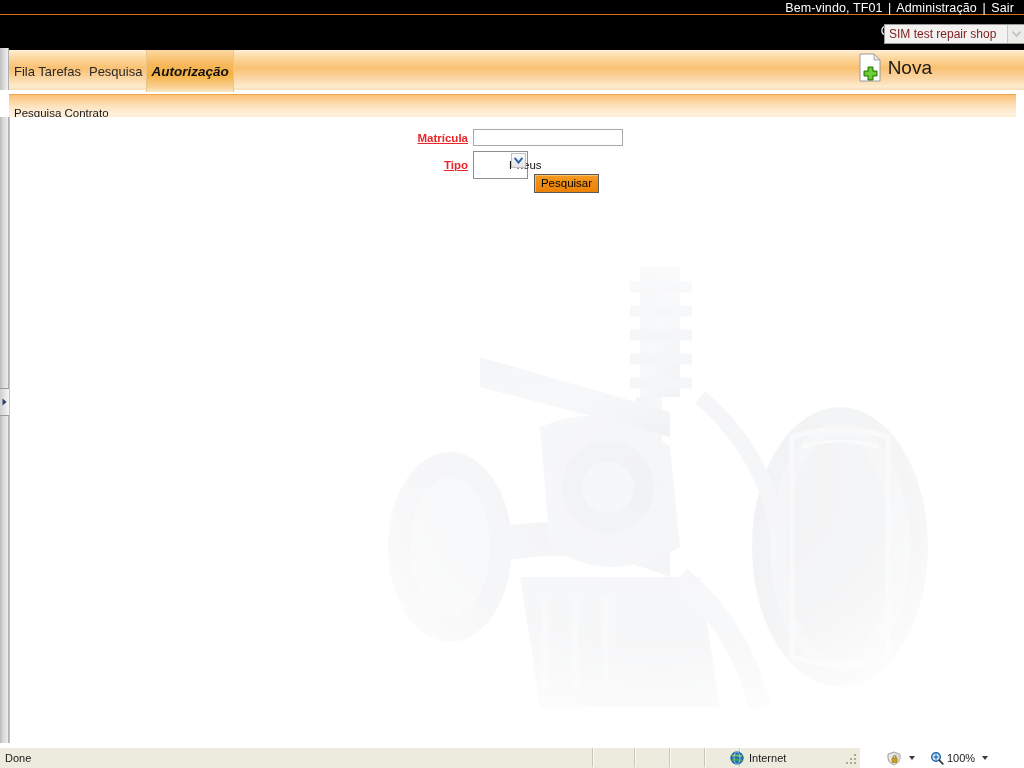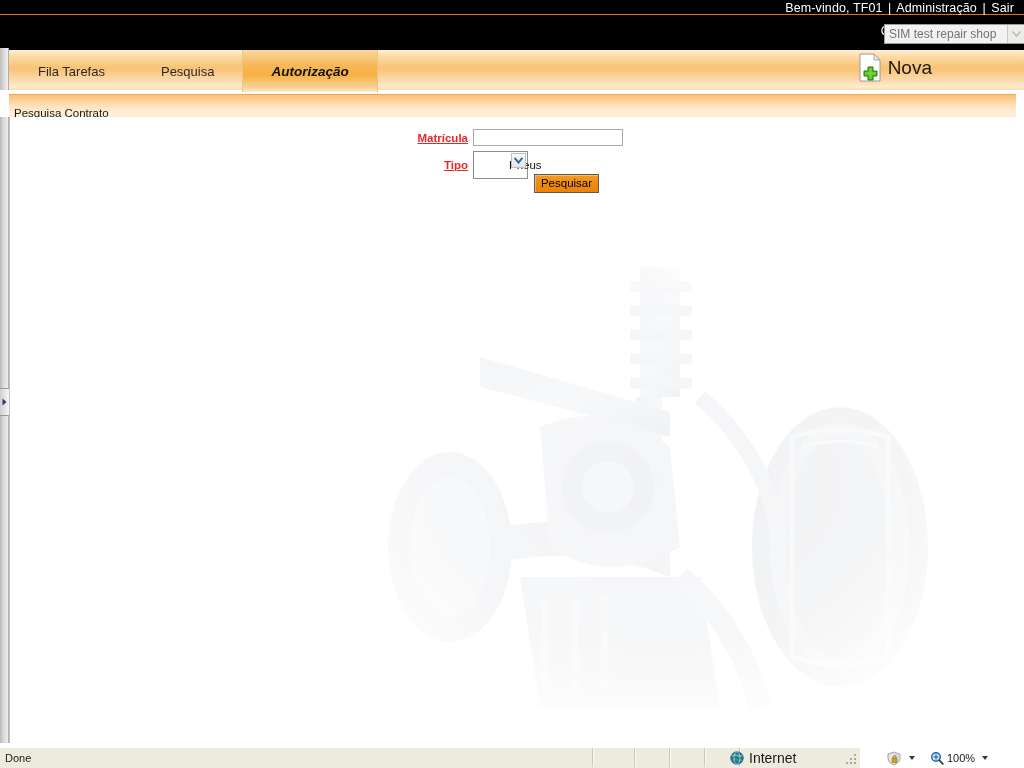--- a/index.html
+++ b/index.html
@@ -106,21 +106,21 @@
     font-size: 12px;
     margin-right: 6px;
   }
   .oficina-select {
     position: absolute;
     right: -100px; top: 0px;
     width: 140px;
     height: 20px;
     background: #F2F2F0;
     border: 1px solid #9C9C9C;
-    color: #737373;
+    color: #7f1d1d;
     font-size: 12px;
     font-family: "Liberation Sans", sans-serif;
     padding: 0 18px 0 4px;
     box-sizing: border-box;
     line-height: 18px;
     overflow: hidden;
     text-overflow: ellipsis;
     white-space: nowrap;
   }
   .oficina-arrow {
@@ -165,21 +165,21 @@
   .tabs {
     position: absolute;
     left: 10px; top: 0;
     height: 42px;
     display: flex;
     align-items: stretch;
   }
   .tab {
     display: flex;
     align-items: center;
-    padding: 0 28px;
+    padding: 0 4px;
     font-size: 13px;
     color: #2A2A2A;
     cursor: pointer;
     white-space: nowrap;
   }
   .tab.active {
     background: linear-gradient(to bottom,
         #FBD9A0 0%,
         #F7B75B 35%,
         #F6B143 60%,
@@ -391,21 +391,21 @@
   .sb-panel {
     position: absolute;
     top: 0;
     height: 20px;
     display: flex;
     align-items: center;
   }
   .sb-zone  { left: 730px; }
   .sb-prot  { left: 886px; }
   .sb-zoom  { left: 930px; }
-  .sb-zone-label { font-size: 14px; margin-left: 5px; }
+  .sb-zone-label { font-size: 11px; margin-left: 5px; }
   .sb-zoom-label { font-size: 11px; margin-left: 3px; }
   .sb-caret {
     margin-left: 7px;
     width: 0; height: 0;
     border-left: 3.5px solid transparent;
     border-right: 3.5px solid transparent;
     border-top: 4px solid #3A3A3A;
   }
   .sb-grip {
     position: absolute;

